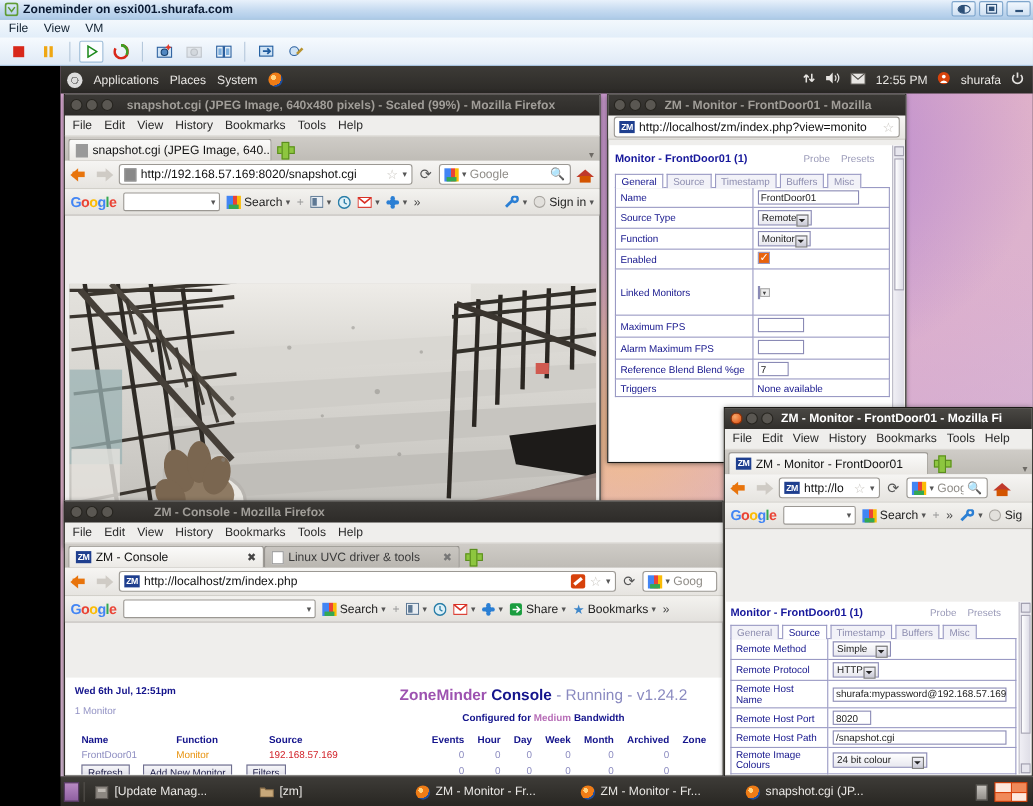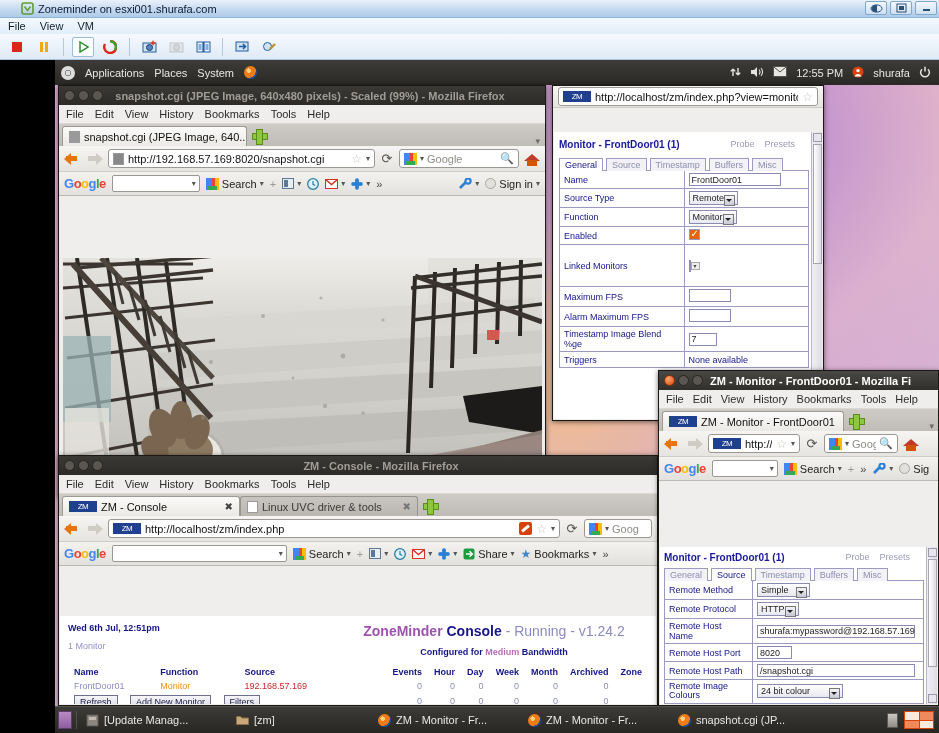--- a/index.html
+++ b/index.html
@@ -5,21 +5,21 @@
   * { box-sizing: border-box; margin:0; padding:0; }
   html,body { width:939px; height:733px; overflow:hidden; background:#000; }
   body { font-family:"Liberation Sans", sans-serif; font-size:11px; }
 
   
   #vmware { position:absolute; inset:0; background:#d6e5f5; }
   #vm-titlebar {
     position:absolute; left:0; top:0; width:939px; height:18px;
     background:linear-gradient(to bottom,#e8f1fb,#c5daf0 55%,#aecbe8);
     border-bottom:1px solid #8fb5d8;
-    display:flex; align-items:center; padding:0 21px;
+    display:flex; align-items:center; padding:0 4px;font-weight:bold;
   }
   #vm-titlebar .vm-icon { width:13px; height:13px; margin-right:4px; position:relative; }
   #vm-title-text { font-size:11px; color:#0a1a33; white-space:nowrap; }
   #vm-winbtns { position:absolute; right:2px; top:1px; display:flex; gap:3px; }
   .vm-wb { width:22px; height:14px; background:linear-gradient(to bottom,#f2f8fe,#cfe0f2);
            border:1px solid #7fa6cc; border-radius:2px; display:flex; align-items:center; justify-content:center; }
   #vm-menubar { position:absolute; left:0; top:18px; width:939px; height:16px;
                 background:linear-gradient(to bottom,#f3f8fd,#e2eef9); display:flex; align-items:center; padding-left:8px; gap:14px; }
   #vm-menubar span { font-size:11px; color:#102030; }
   #vm-toolbar { position:absolute; left:0; top:34px; width:939px; height:26px;
@@ -67,21 +67,21 @@
   .ffmenu { height:19px; background:#efeeec; display:flex; align-items:center; gap:11px;
             padding-left:7px; font-size:11px; color:#2a2a2a; border-bottom:1px solid #dcd9d5;}
 
   .fftabs { height:22px; background:linear-gradient(to bottom,#cfccc7,#bfbcb6);
             display:flex; align-items:flex-end; padding-left:3px; position:relative; }
   .fftab { height:20px; background:linear-gradient(to bottom,#fbfbfa,#ebe9e5);
            border:1px solid #9d9a95; border-bottom:none; border-radius:3px 3px 0 0;
            display:flex; align-items:center; gap:4px; padding:0 6px; font-size:11px; color:#111;
            max-width:185px; white-space:nowrap; overflow:hidden; }
   .fftab.inactive { background:linear-gradient(to bottom,#c9c6c1,#b9b6b0); color:#3a3a3a; border-color:#96938e; }
-  .zm-fav { width:28px; height:11px; background:#1f3f8f; color:#fff; font-size:8px; font-weight:normal;
+  .zm-fav { width:14px; height:11px; background:#1f3f8f; color:#fff; font-size:8px; font-weight:bold;
             display:flex; align-items:center; justify-content:center; letter-spacing:-.5px; flex:none; }
   .doc-fav { width:11px; height:12px; background:#fff; border:1px solid #9a9a9a; flex:none; }
   .newtab { width:16px; height:16px; margin-left:4px; margin-bottom:2px; position:relative; flex:none; }
   .newtab::before,.newtab::after { content:""; position:absolute; background:#8dc63f; border:1px solid #5a8c1e; }
   .newtab::before { left:1px; top:5px; width:14px; height:5px; }
   .newtab::after { left:5px; top:1px; width:5px; height:14px; }
 
   .ffnav { height:26px; background:linear-gradient(to bottom,#f6f5f3,#e6e4e0);
            display:flex; align-items:center; gap:5px; padding:0 5px; border-bottom:1px solid #cfccc7; }
   .arrow { width:17px; height:15px; position:relative; flex:none; }
@@ -525,20 +525,28 @@
             <circle cx="140" cy="160" r="1.9"></circle>
               <circle cx="320" cy="62" r="1.6"></circle>
               <circle cx="230" cy="120" r="1.5"></circle>
           </g>
           <rect x="0" y="232" width="479" height="5" fill="#6b6a66"></rect>
         </svg>
       </div>
     </div>
 
     <div class="win" style="left:552px; top:25px; width:272px; height:336px;">
+      <div class="wt inactive">
+        <span class="wbtns">
+          <span class="wb"></span>
+          <span class="wb"></span>
+          <span class="wb"></span>
+        </span>
+        <span class="wtitle">ZM - Monitor - FrontDoor01 - Mozilla</span>
+      </div>
 
       <div class="ffnav" style="height:22px;">
         <span class="urlbar">
           <span class="zm-fav">ZM</span>
           <span class="urltext">http://localhost/zm/index.php?view=monito</span>
           <span class="star">☆</span>
         </span>
       </div>
 
       <div class="zmpage" style="position:absolute; left:1px; top:46px; right:1px; bottom:1px;">
@@ -588,21 +596,21 @@
             </tr>
             <tr>
               <td>Maximum FPS</td>
               <td><span class="zin" style="width:42px"></span></td>
             </tr>
             <tr>
               <td>Alarm Maximum FPS</td>
               <td><span class="zin" style="width:42px"></span></td>
             </tr>
             <tr>
-              <td>Timestamp Image Blend %ge</td>
+              <td>Reference Blend Blend %ge</td>
               <td><span class="zin" style="width:28px">7</span></td>
             </tr>
             <tr>
               <td>Triggers</td>
               <td>None available</td>
             </tr>
           </tbody>
             </table>
 
           <div class="zscroll">
@@ -614,21 +622,21 @@
       </div>
     </div>
 
     <div class="win" style="left:58px; top:395px; width:600px; height:251px;">
       <div class="wt inactive">
         <span class="wbtns">
           <span class="wb"></span>
           <span class="wb"></span>
           <span class="wb"></span>
         </span>
-        <span class="wtitle" style="text-align:center;padding-left:30px">ZM - Console - Mozilla Firefox</span>
+        <span class="wtitle" style="text-align:left;padding-left:30px">ZM - Console - Mozilla Firefox</span>
       </div>
 
       <div class="ffmenu">
         <span>File</span>
         <span>Edit</span>
         <span>View</span>
         <span>History</span>
         <span>Bookmarks</span>
         <span>Tools</span>
         <span>Help</span>

